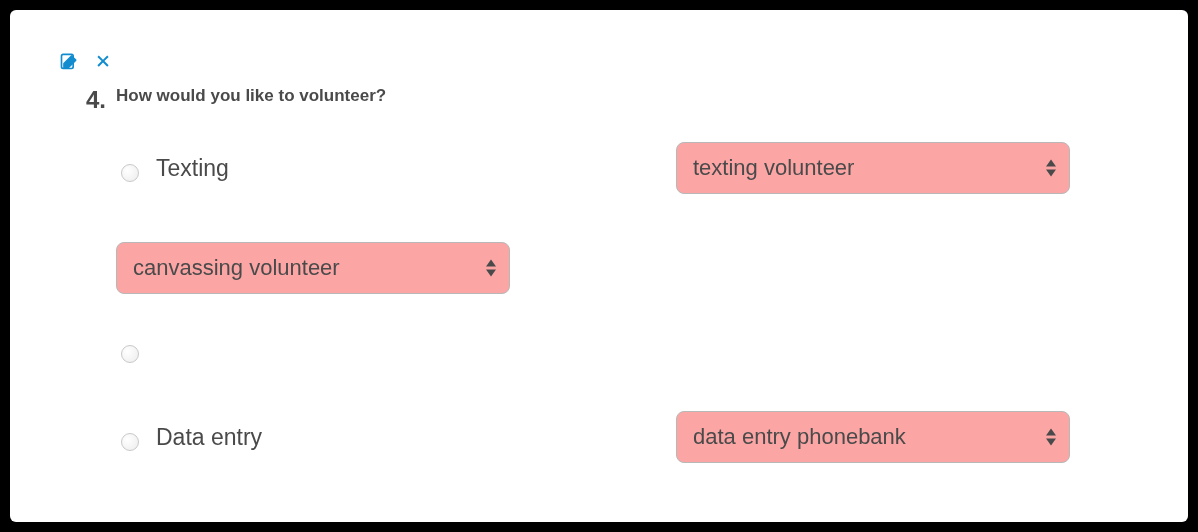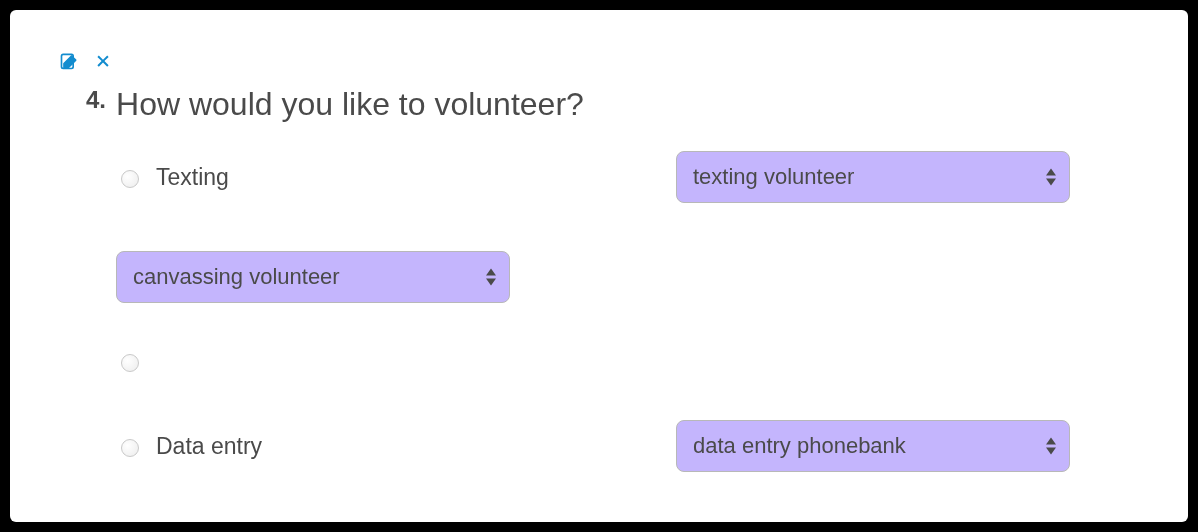--- a/index.html
+++ b/index.html
@@ -40,35 +40,35 @@
     gap: 10px;
     margin-left: 28px;
     margin-bottom: 28px;
   }
   .qnum {
     font-size: 24px;
     font-weight: 700;
     color: #4a4a4a;
   }
   .qtext {
-    font-size: 32px;
-    font-weight: 400;
+    font-size: 17px;
+    font-weight: 700;
     color: #4a4a4a;
   }
   .options {
     margin-left: 58px;
   }
   .option-row {
     display: flex;
     align-items: center;
     margin-bottom: 48px;
   }
   .option-left {
     display: flex;
-    align-items: center;
+    align-items: flex-end;
     gap: 14px;
     width: 560px;
   }
   .radio {
     appearance: none;
     -webkit-appearance: none;
     width: 18px;
     height: 18px;
     border: 1px solid #c9c9c9;
     border-radius: 50%;
@@ -82,21 +82,21 @@
   }
   .select-wrap {
     position: relative;
     width: 394px;
   }
   .select {
     width: 100%;
     height: 52px;
     border: 1px solid #b8b8b8;
     border-radius: 8px;
-    background: #c4b5fd;
+    background: #fca5a5;
     font-size: 22px;
     color: #4a4a4a;
     padding: 0 46px 0 16px;
     appearance: none;
     -webkit-appearance: none;
     cursor: pointer;
     line-height: 50px;
     text-align: left;
     font-family: inherit;
   }

